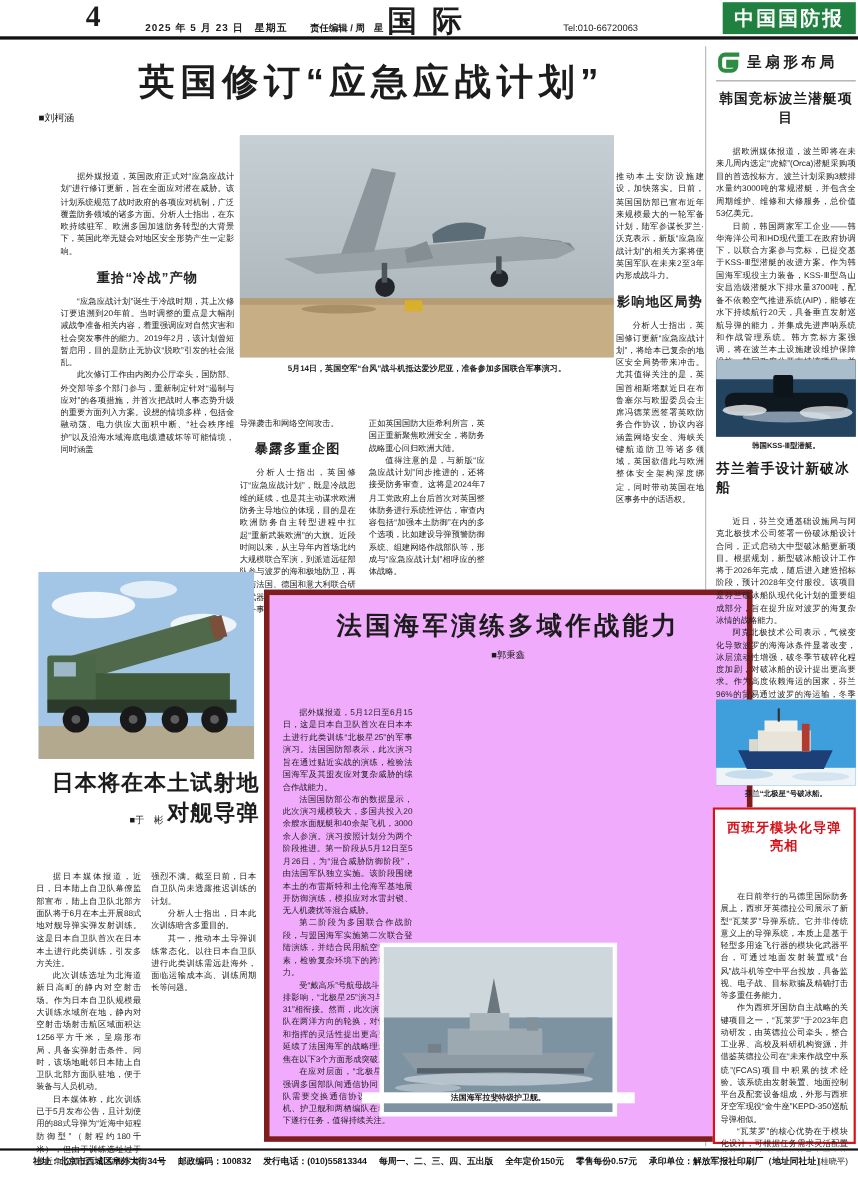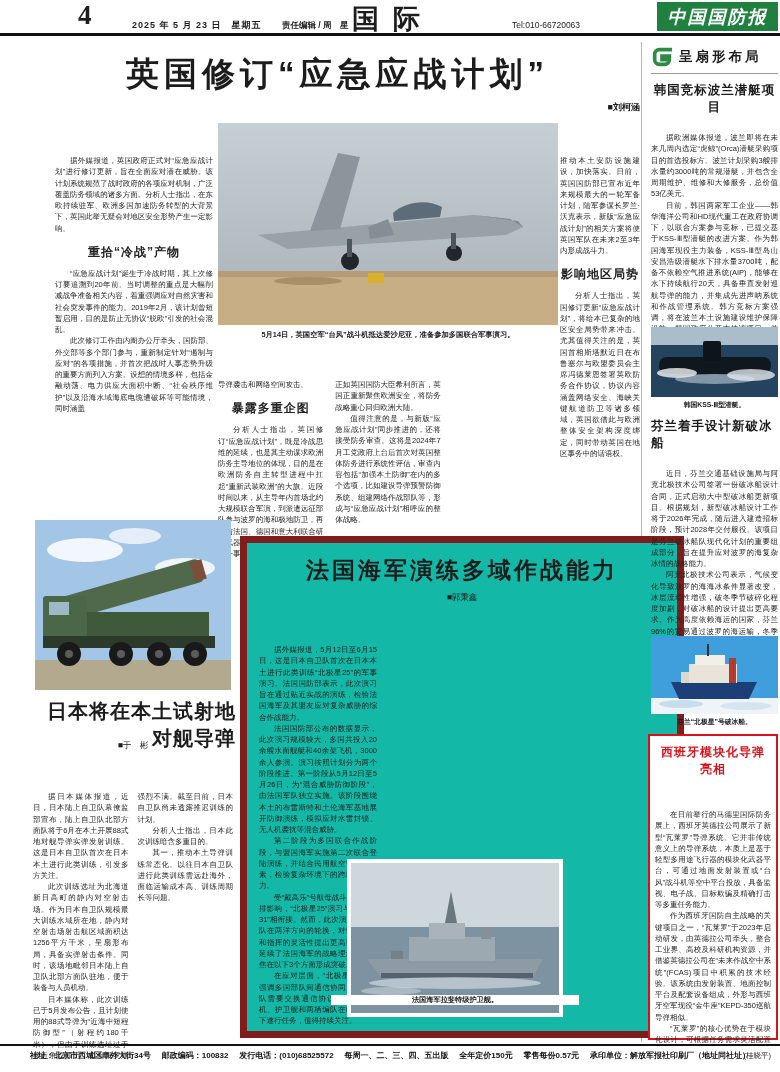--- a/index.html
+++ b/index.html
@@ -7,49 +7,49 @@
         font-family:"Liberation Sans",sans-serif;color:#1c1c1c;overflow:hidden;}
   
   .mh-pagenum{position:absolute;left:78px;top:0px;font-family:"Liberation Serif",serif;
               font-size:27px;font-weight:bold;}
   .mh-date{position:absolute;left:132px;top:19px;font-size:9px;font-weight:bold;letter-spacing:1px;}
   .mh-editor{position:absolute;left:282px;top:20px;font-size:8.5px;font-weight:bold;}
   .mh-section{position:absolute;left:352px;top:1px;font-size:27px;font-weight:bold;letter-spacing:14px;}
   .mh-tel{position:absolute;left:512px;top:20px;font-size:8.5px;}
   .mh-logo{position:absolute;right:2px;top:2px;width:121px;height:29px;background:#1f8040;
            color:#fff;display:flex;align-items:center;justify-content:center;
-           font-size:18px;font-weight:bold;font-style:italic;letter-spacing:2px;
+           font-size:18px;font-weight:bold;letter-spacing:2px;
            font-family:"Liberation Serif",serif;}
   .mh-rule{position:absolute;left:0;top:33px;width:780px;height:3px;background:#111;}
   .v-divider{position:absolute;left:641px;top:42px;width:1px;height:1000px;background:#b5b5b5;}
   
   .lead-headline{position:absolute;left:35px;top:52px;width:605px;text-align:center;
                  font-size:33px;font-weight:bold;letter-spacing:5px;}
-  .lead-byline{position:absolute;left:35px;top:101px;width:605px;text-align:right;font-size:9px;font-weight:bold;}
+  .lead-byline{position:absolute;left:35px;top:101px;width:605px;text-align:left;font-size:9px;}
   .bodytext{font-size:7.5px;line-height:1.5;text-align:justify;color:#222;margin-top:31px;}
   .bodytext p{margin:0;text-indent:2em;}
   .lead-left{position:absolute;left:55px;top:124px;width:158px;height:406px;overflow:hidden;}
   .subhead{font-size:12px;font-weight:bold;text-align:center;margin:9px 0 7px 0;
            text-indent:0 !important;letter-spacing:1px;break-inside:avoid;}
   .lead-photo{position:absolute;left:218px;top:123px;width:340px;height:202px;background:#b9c2c7;}
   .lead-caption{position:absolute;left:218px;top:330px;width:340px;text-align:center;
                 font-size:7.3px;font-weight:bold;color:#222;}
   .lead-mid{position:absolute;left:218px;top:348px;width:340px;height:182px;
             column-count:3;column-gap:12px;column-fill:auto;overflow:hidden;}
   .lead-right{position:absolute;left:560px;top:124px;width:80px;height:406px;overflow:hidden;}
   
   .jp-photo{position:absolute;left:35px;top:520px;width:196px;height:170px;background:#a8c8e6;}
   .jp-headline{position:absolute;left:30px;top:698px;width:206px;text-align:right;
                font-size:20px;font-weight:bold;letter-spacing:1px;}
   .jp-byline{position:absolute;left:30px;top:740px;width:206px;text-align:center;font-size:8.5px;}
   .jp-body{position:absolute;left:33px;top:760px;width:200px;height:278px;
            column-count:2;column-gap:9px;column-fill:auto;overflow:hidden;}
   
-  .fr-box{position:absolute;left:240px;top:536px;width:444px;height:502px;border:7px solid #7f1d1d;
-          box-sizing:border-box;background:#14b8a6;}
+  .fr-box{position:absolute;left:240px;top:536px;width:444px;height:502px;border:5px solid #7f1d1d;
+          box-sizing:border-box;background:#f0abfc;}
   .fr-headline{position:absolute;left:0;top:12px;width:100%;text-align:center;
                font-size:23px;font-weight:bold;letter-spacing:3px;}
   .fr-byline{position:absolute;left:0;top:49px;width:100%;text-align:center;font-size:8.5px;}
   .fr-body{position:absolute;left:12px;top:70px;width:374px;height:418px;
            column-count:3;column-gap:10px;column-fill:auto;overflow:hidden;}
   .fr-photo{position:absolute;left:104px;top:320px;width:208px;height:150px;background:#cdd7dc;
             outline:4px solid #fff;}
   .fr-caption{position:absolute;left:84px;top:452px;width:248px;text-align:center;
               font-size:7.2px;font-weight:bold;background:#fff;}
   .sb-header{position:absolute;left:651px;top:44px;width:127px;height:26px;display:flex;
@@ -262,20 +262,20 @@
       <p>作为西班牙国防自主战略的关键项目之一，“瓦莱罗”于2023年启动研发，由英德拉公司牵头，整合工业界、高校及科研机构资源，并借鉴英德拉公司在“未来作战空中系统”(FCAS)项目中积累的技术经验。该系统由发射装置、地面控制平台及配套设备组成，外形与西班牙空军现役“金牛座”KEPD-350巡航导弹相似。</p>
       <p>“瓦莱罗”的核心优势在于模块化设计，可根据任务需求灵活配置载荷，支持“蜂群”作战及多平台协同。与美制“战斧”、法英“风暴阴影”等一次性巡航导弹不同，其具备可选回收能力和低成本集群投放特性，可在大规模作战中作为诱饵或智能弹药使用。此外，“瓦莱罗”的系统架构支持C2ISR集成与实时协同控制，展现出对网络中心战模式的较强适应性。</p>
     </div>
     <div class="sb-signoff">(桂晓平)</div>
   </div>
 
   <div class="ft-rule"></div>
   <div class="footer">
     <span>社址：北京市西城区阜外大街34号</span>
     <span>邮政编码：100832</span>
-    <span>发行电话：(010)68525572</span>
+    <span>发行电话：(010)55813344</span>
     <span>每周一、二、三、四、五出版</span>
     <span>全年定价150元</span>
     <span>零售每份0.57元</span>
     <span>承印单位：解放军报社印刷厂（地址同社址）</span>
   </div>
 
 </div>
 
 </body></html>

